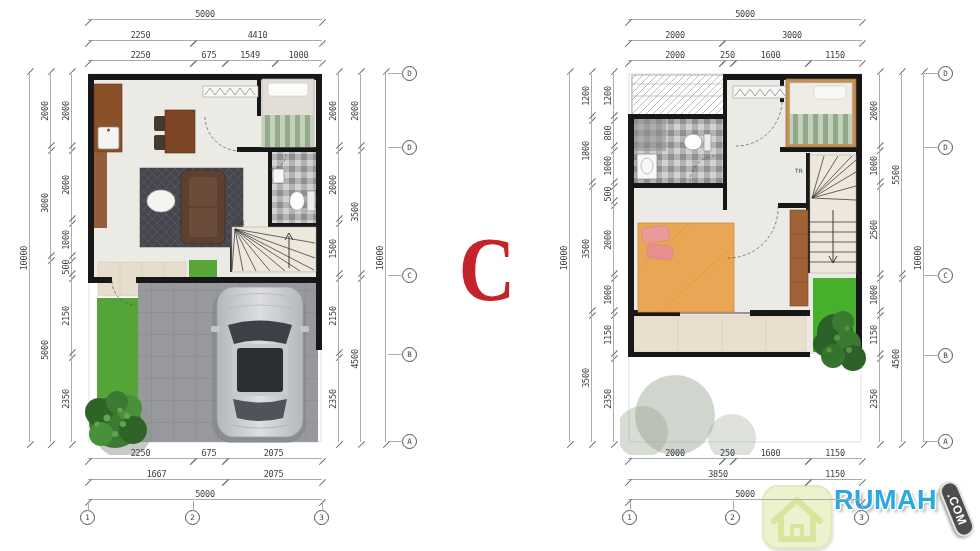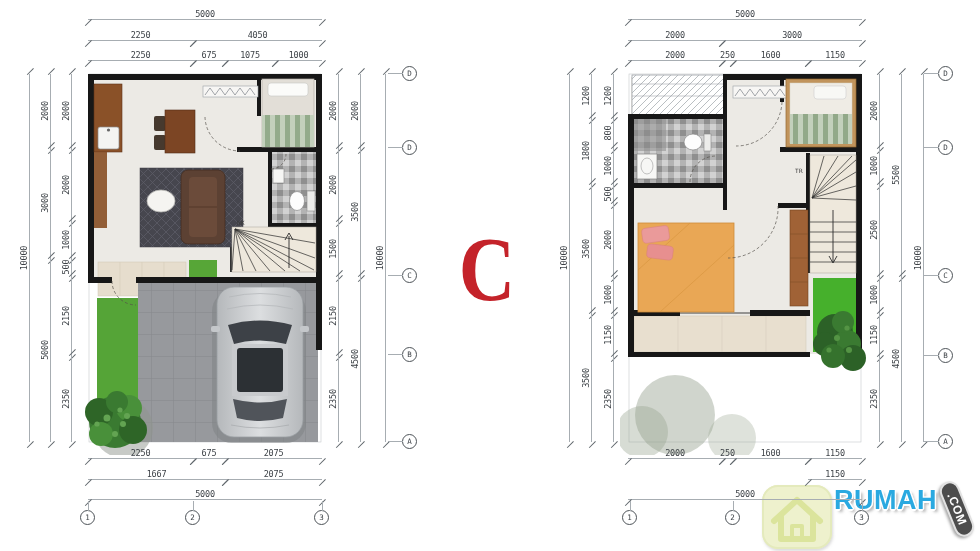--- a/index.html
+++ b/index.html
@@ -341,30 +341,30 @@
     <div class="logo-w1">RUMAH</div>
     <div class="logo-tag">.COM</div>
   </div>
 <div class="dim-h" style="left: 88px; top: 7px; width: 234px;">
       <span>5000</span>
     </div>
     <div class="dim-h" style="left: 88px; top: 28px; width: 105px;">
       <span>2250</span>
     </div>
     <div class="dim-h" style="left: 193px; top: 28px; width: 129px;">
-      <span>4050</span>
+      <span>4410</span>
     </div>
     <div class="dim-h" style="left: 88px; top: 48px; width: 105px;">
       <span>2250</span>
     </div>
     <div class="dim-h" style="left: 193px; top: 48px; width: 32px;">
       <span>675</span>
     </div>
     <div class="dim-h" style="left: 225px; top: 48px; width: 50px;">
-      <span>1075</span>
+      <span>1549</span>
     </div>
     <div class="dim-h" style="left: 275px; top: 48px; width: 47px;">
       <span>1000</span>
     </div>
     <div class="dim-h" style="left: 88px; top: 446px; width: 105px;">
       <span>2250</span>
     </div>
     <div class="dim-h" style="left: 193px; top: 446px; width: 32px;">
       <span>675</span>
     </div>
@@ -405,20 +405,23 @@
       <span>2000</span>
     </div>
     <div class="dim-h" style="left: 722px; top: 446px; width: 11px;">
       <span>250</span>
     </div>
     <div class="dim-h" style="left: 733px; top: 446px; width: 75px;">
       <span>1600</span>
     </div>
     <div class="dim-h" style="left: 808px; top: 446px; width: 54px;">
       <span>1150</span>
+    </div>
+    <div class="dim-h" style="left: 628px; top: 467px; width: 180px;">
+      <span>3850</span>
     </div>
     <div class="dim-h" style="left: 808px; top: 467px; width: 54px;">
       <span>1150</span>
     </div>
     <div class="dim-h" style="left: 628px; top: 487px; width: 234px;">
       <span>5000</span>
     </div>
     <div class="dim-v" style="left: 17px; top: 74px; height: 368px;">
       <span>10000</span>
     </div>

